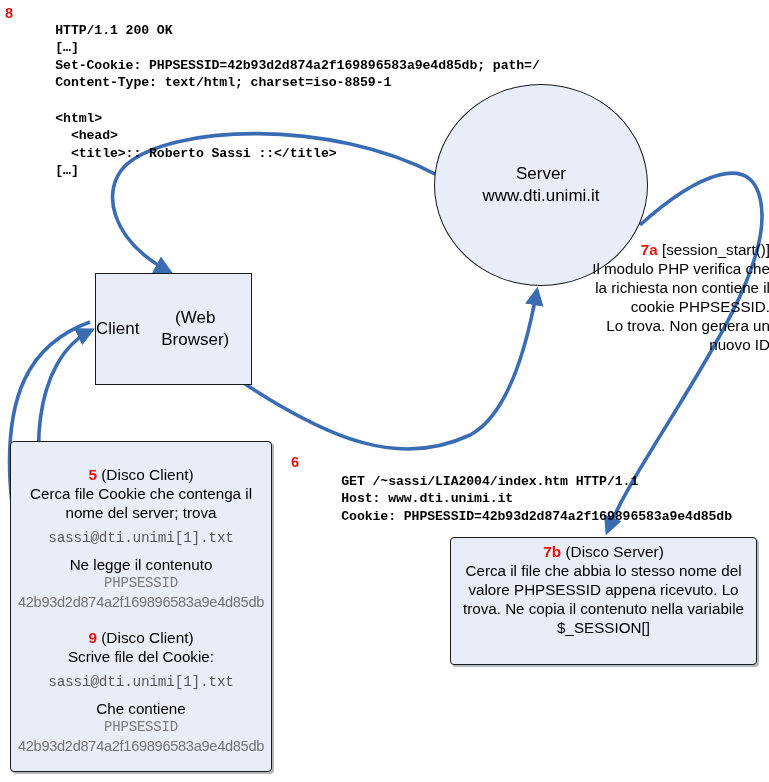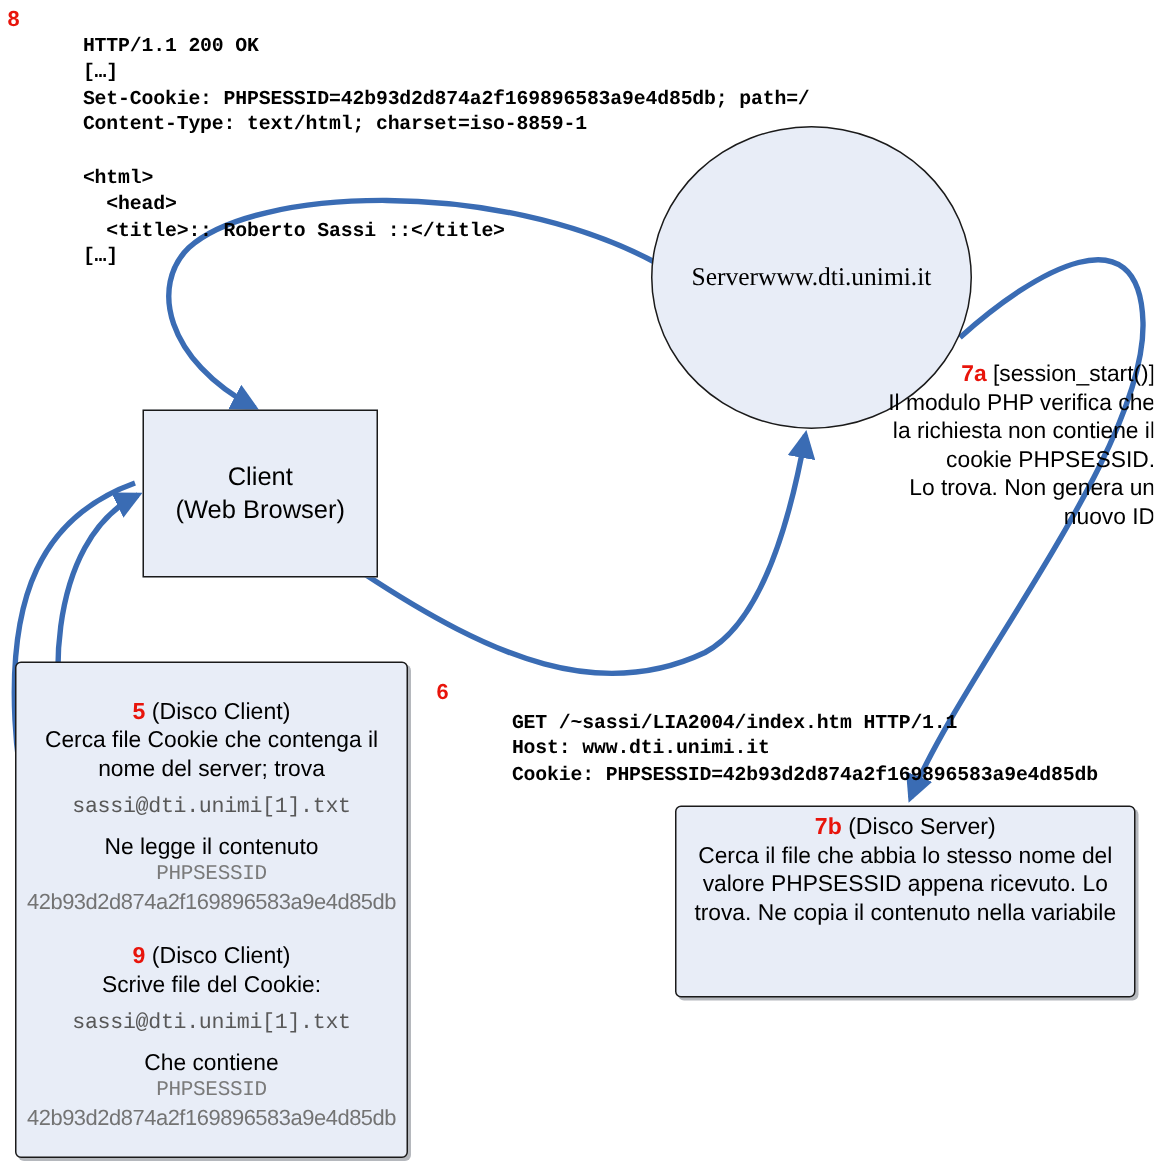--- a/index.html
+++ b/index.html
@@ -42,40 +42,40 @@
     font-size: 14.5px;
   }
 
   
   .node-rect {
     position: absolute;
     background: #e8edf7;
     border: 1.4px solid #1a1a1a;
     box-sizing: border-box;
     display: flex;
+    flex-direction: row;
+    align-items: center;
+    justify-content: center;
+    font-size: 17px;
+    line-height: 22px;
+    text-align: center;
+  }
+  .node-circle {
+    position: absolute;
+    background: #e8edf7;
+    border: 1.3px solid #1a1a1a;
+    border-radius: 50%;
+    box-sizing: border-box;
+    display: flex;
     flex-direction: column;
     align-items: center;
     justify-content: center;
     font-size: 17px;
     line-height: 22px;
     text-align: center;
-  }
-  .node-circle {
-    position: absolute;
-    background: #e8edf7;
-    border: 1.3px solid #1a1a1a;
-    border-radius: 50%;
-    box-sizing: border-box;
-    display: flex;
-    align-items: center;
-    justify-content: center;
-    font-size: 17px;
-    line-height: 22px;
-    text-align: center;
-    font-family: Liberation Serif, serif;
   }
   .node-round {
     position: absolute;
     background: #e8edf7;
     border: 1.6px solid #1a1a1a;
     border-radius: 4px;
     box-sizing: border-box;
     box-shadow: 2px 2px 0 rgba(120,125,135,0.55);
   }
 
@@ -217,16 +217,17 @@
 
   <div class="node-round" style="left:450px; top:537px; width:307px; height:128px;">
     <div class="note" style="top:4px; left:0;">
       <span class="hdr">
         <span class="num">7b</span>
         <span>(Disco Server)</span>
       </span>
       <span class="line">Cerca il file che abbia lo stesso nome del</span>
       <span class="line">valore PHPSESSID appena ricevuto. Lo</span>
       <span class="line">trova. Ne copia il contenuto nella variabile</span>
+      <span class="line">$_SESSION[]</span>
     </div>
   </div>
 
 </div>
 
 </body></html>

